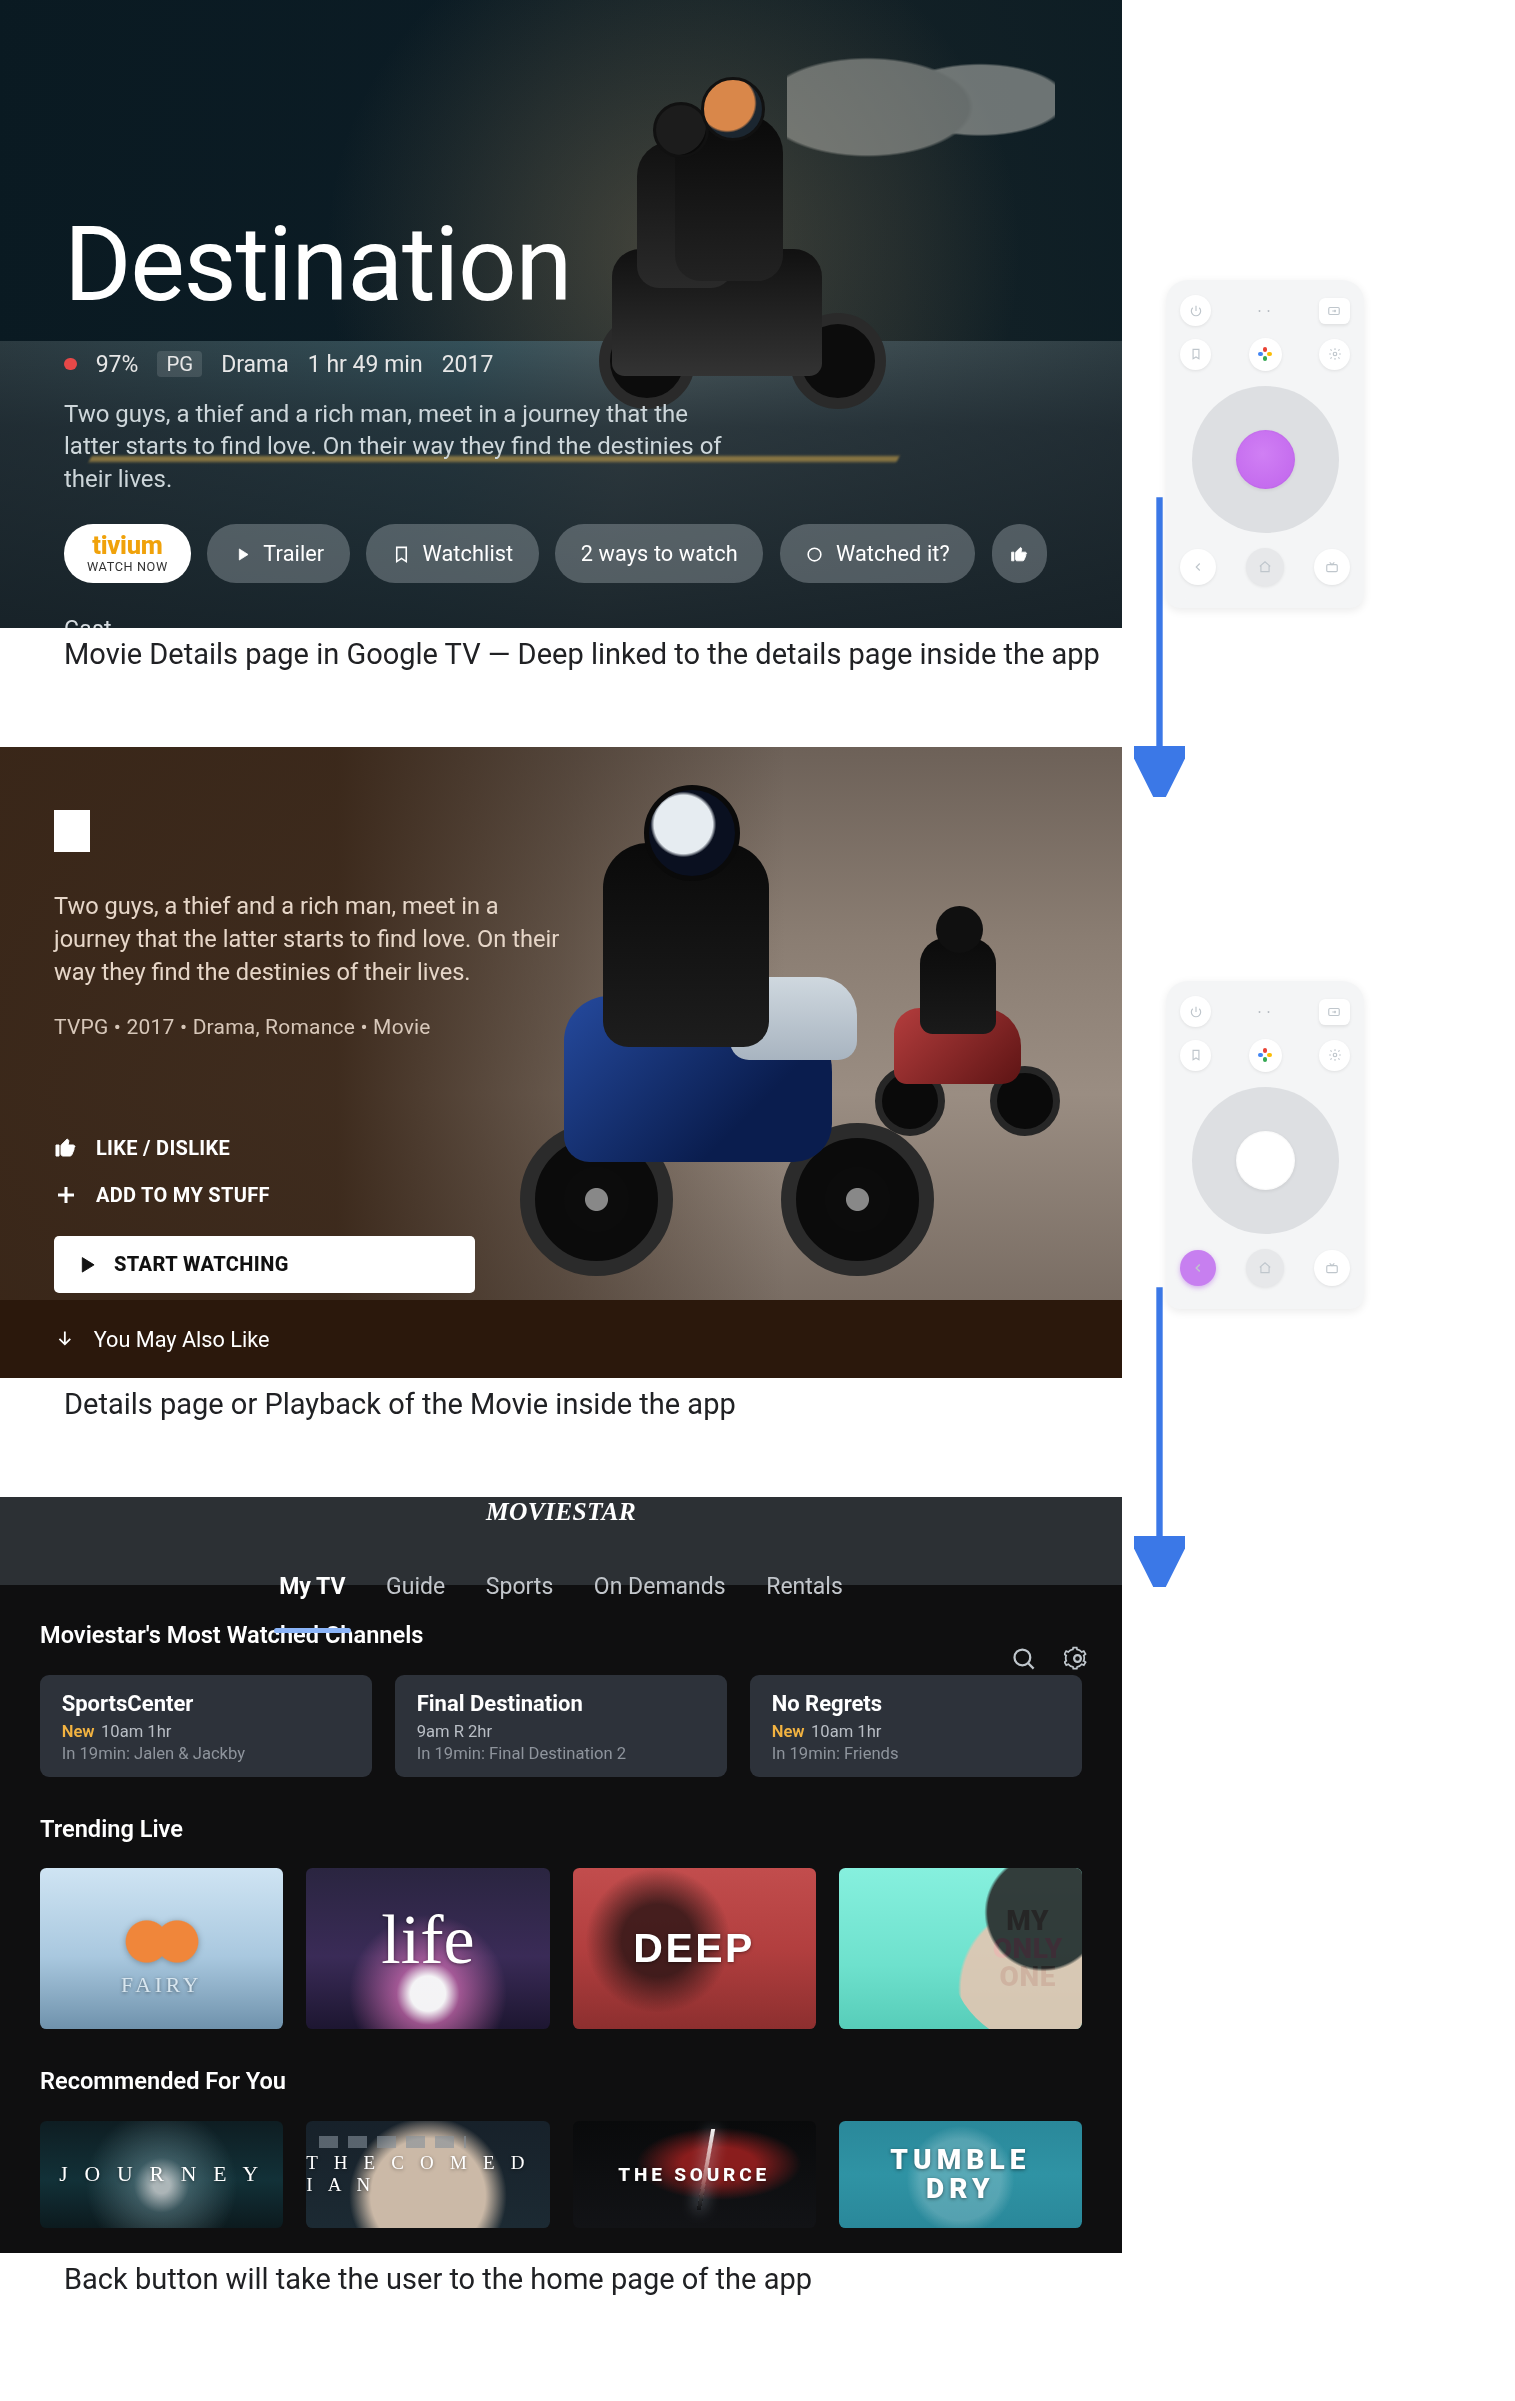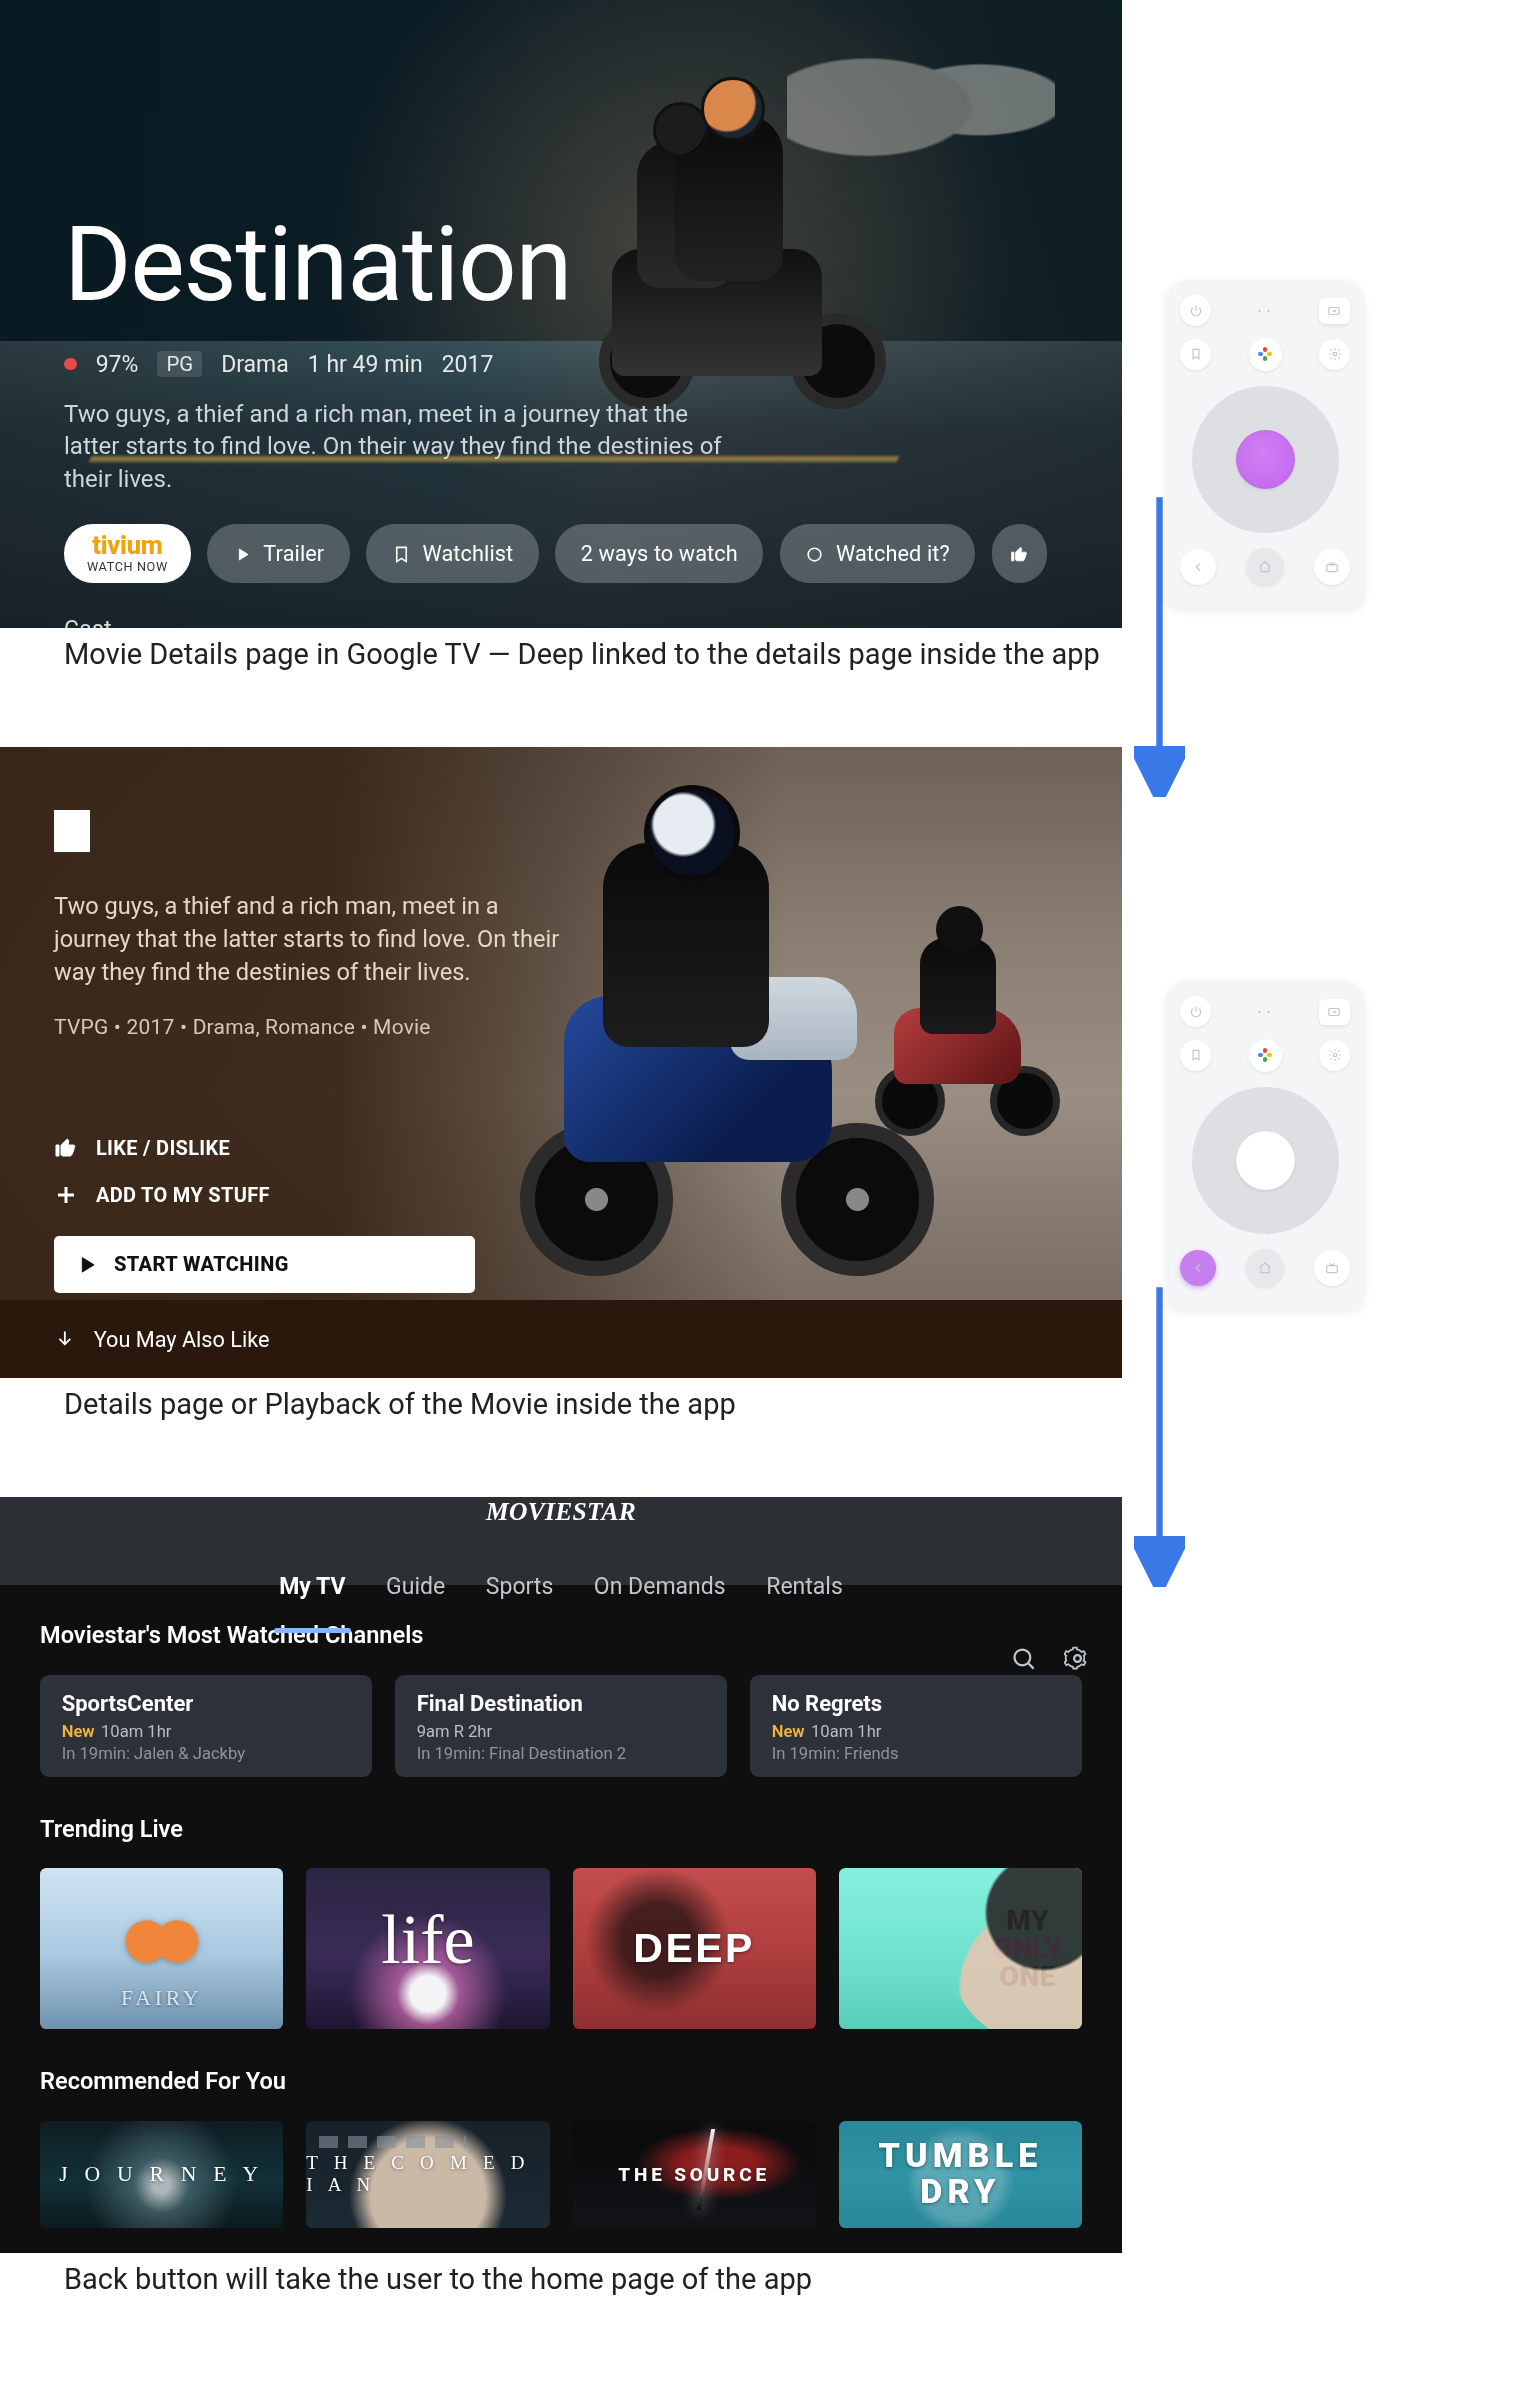--- a/index.html
+++ b/index.html
@@ -123,21 +123,21 @@
   .ms-card { width:344px; height:102px; background:#2d323a; border-radius:9px; padding:16.6px 21.7px; }
   .ms-card .t { font-size:22px; font-weight:700; margin-bottom:6.4px; }
   .ms-card .l1 { font-size:16.6px; color:#b9bec5; }
   .ms-card .l1 .new { color:#f2b341; font-weight:600; margin-right:6.4px; }
   .ms-card .l2 { font-size:16.6px; color:#8e949c; margin-top:2.5px; }
   .ms-row { display:flex; gap:23px; overflow:hidden; }
   .ms-tile { width:274px; height:161px; border-radius:6.4px; position:relative; overflow:hidden; }
   .ms-tile .cap-center { position:absolute; inset:0; display:flex; align-items:center; justify-content:center;
                          font-size:25.5px; font-weight:800; letter-spacing:5.1px; color:#fff; text-shadow:0 0.6px 3.8px rgba(0,0,0,.45); }
   .ms-tile .cap-center.ser { font-family:"Didot","Bodoni MT","Times New Roman",serif; letter-spacing:5.7px; font-weight:500; font-size:27px; }
-  .ms-tile .cap-center.small { font-size:16.6px; letter-spacing:3.8px; bottom:18px; top:auto; height:auto; }
+  .ms-tile .cap-center.small { font-size:16.6px; letter-spacing:3.8px; bottom:31px; top:auto; height:auto; }
   .ms-tile .cap-blk { position:absolute; right:19px; top:50%; transform:translateY(-50%); text-align:center; line-height:1; }
   .t-fairy { background: linear-gradient(180deg,#cfe4f3 0%,#a9c8df 55%,#6f92ac 100%); }
   .t-fairy::after{ content:""; position:absolute; left:50%; top:28%; width:76px; height:57px; transform:translateX(-50%);
                    background:
                      radial-gradient(circle at 30% 50%, #f0863a 0 34%, transparent 36%),
                      radial-gradient(circle at 70% 50%, #f0863a 0 34%, transparent 36%);
                    filter: drop-shadow(0 1.3px 3.2px rgba(0,0,0,.3)); }
   .t-life { background:
             radial-gradient(circle at 50% 78%, rgba(255,255,255,.95) 0 10%, rgba(255,130,210,.55) 18%, transparent 45%),
             linear-gradient(180deg,#2a2540 0%, #3a2b57 55%, #1d1631 100%); }
@@ -165,21 +165,21 @@
                           repeating-linear-gradient(90deg, #85909a 0 19px, transparent 19px 29px); opacity:.6; }
   .t-source { background:
               radial-gradient(ellipse at 60% 40%, #8a1d1d 0 18%, transparent 40%),
               linear-gradient(180deg,#090a0b 0%, #121316 100%); }
   .t-source::after { content:""; position:absolute; left:54%; top:8%; width:3.8px; height:76%;
                      background: linear-gradient(180deg, rgba(255,255,255,.95), rgba(255,255,255,0));
                      box-shadow: 0 0 15.3px rgba(220,235,255,.8); transform: skewX(-10deg); }
   .t-tumble { background:
               radial-gradient(circle at 50% 55%, rgba(255,255,255,.2) 0 30%, transparent 40%),
               linear-gradient(180deg,#2a889a 0%, #2f93a4 50%, #2a889a 100%); }
-  .t-tumble .cap-center { font-weight:900; font-size:34px; letter-spacing:5.1px; line-height:1.05; flex-direction:column; }
+  .t-tumble .cap-center { font-weight:900; font-size:28px; letter-spacing:5.1px; line-height:1.05; flex-direction:column; }
   .ms-rec-row .ms-tile { height:107px; }
 
   
   .arrow-svg { position:absolute; left:0; }
 
   
   .remote { width:198px; background:#f4f5f6; border-radius:21.7px 21.7px 14px 14px; padding:15.3px 14px 21.7px;
             box-shadow: 0 2.5px 9px rgba(0,0,0,.08); position:relative; }
   .remote::after { content:""; position:absolute; left:7.6px; right:7.6px; bottom:-1.3px; height:11.5px;
                    background:

